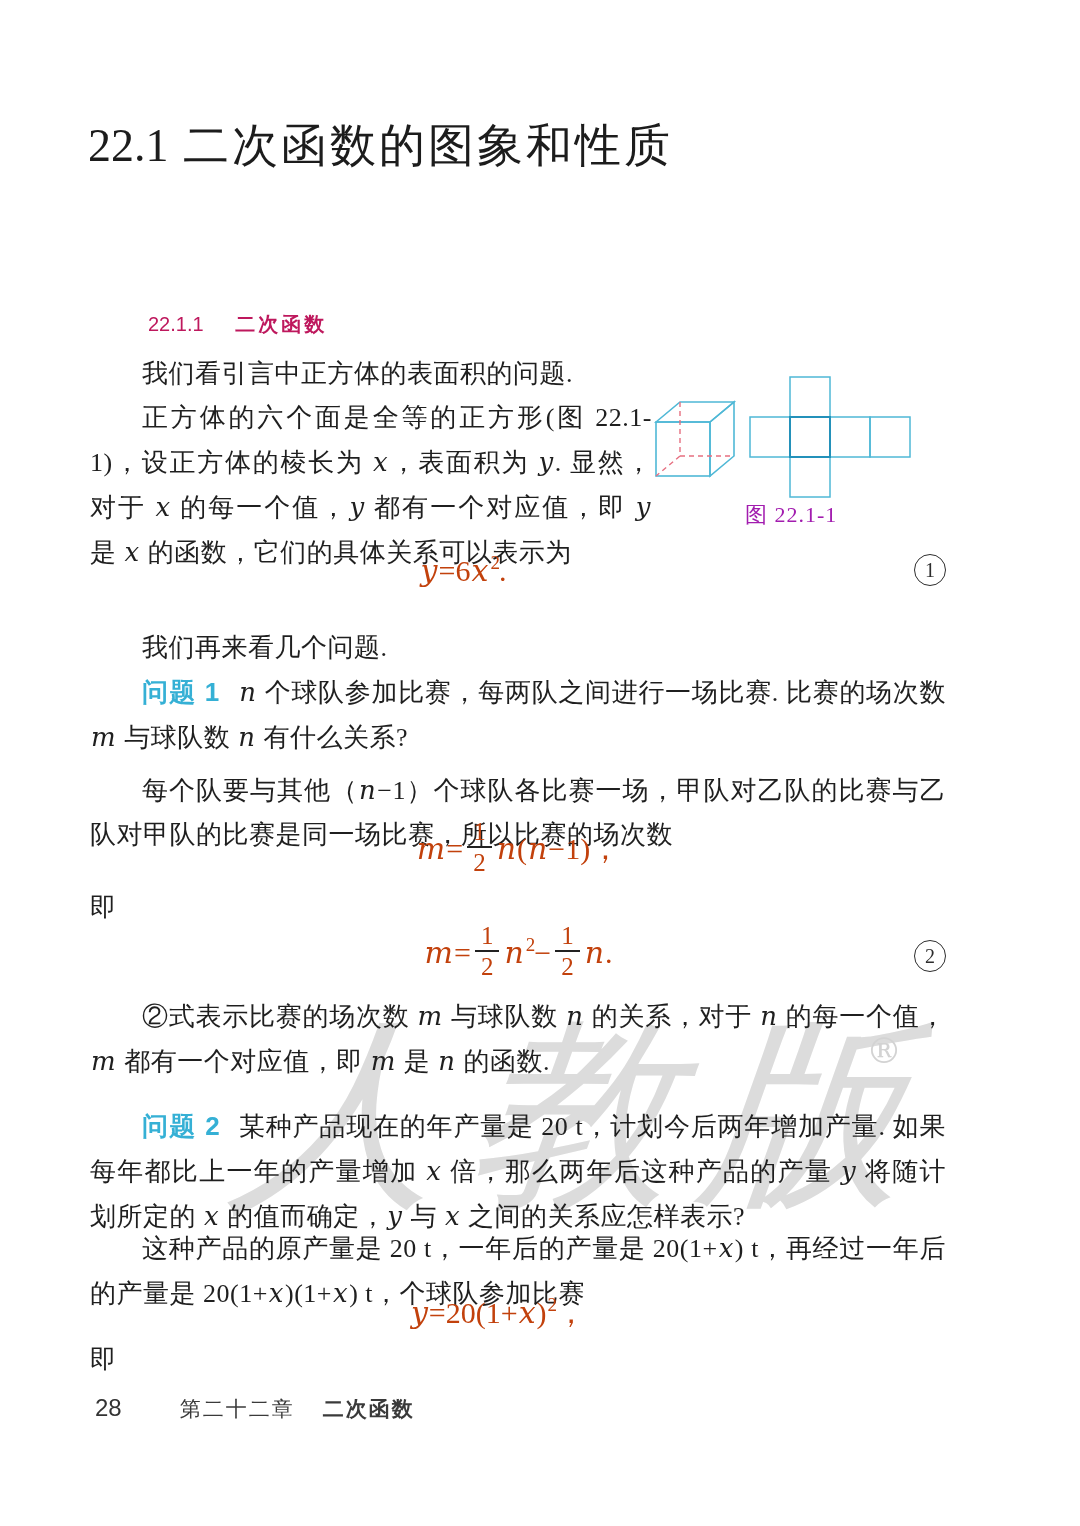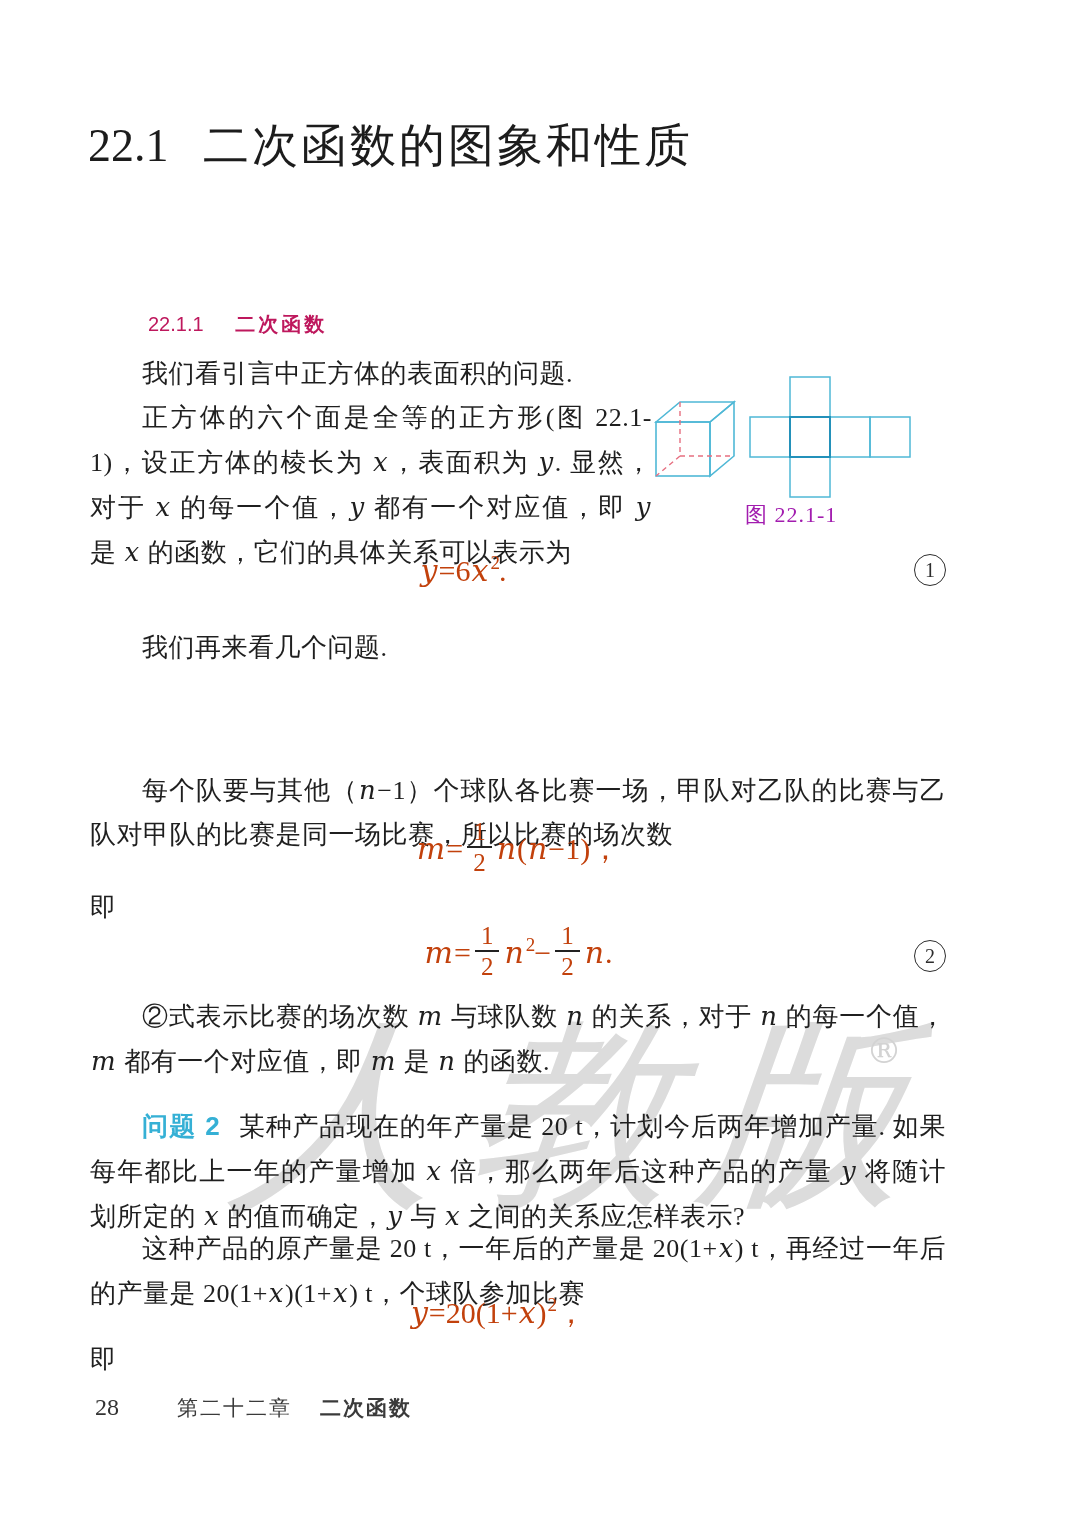--- a/index.html
+++ b/index.html
@@ -10,21 +10,21 @@
   
   .watermark{position:absolute;left:238px;top:1012px;z-index:0;font-size:205px;line-height:1;
              font-style:italic;letter-spacing:28px;color:#dcdcdc;white-space:nowrap;
              transform:skewX(-6deg);font-family:"DejaVu Serif",serif;}
   .wm-reg{position:absolute;left:866px;top:1030px;z-index:0;font-size:36px;color:#d3d3d3;
           font-family:"DejaVu Serif",serif;}
 
   
   .page-title{left:88px;top:116px;margin:0;font-weight:500;font-size:46px;line-height:60px;
               letter-spacing:3px;color:#1c1c1c;}
-  .page-title .title-num{margin-right:20px;letter-spacing:0;}
+  .page-title .title-num{letter-spacing:0;}
   .section-heading{left:140px;top:296px;margin:8px;font-family:"Liberation Sans","DejaVu Sans",sans-serif;
                    font-size:20px;line-height:40px;color:#be185d;font-weight:500;}
   .section-heading .sec-title{margin-left:26px;font-weight:700;letter-spacing:3px;}
 
   
   .body-text{left:90px;width:856px;margin:0;font-size:26px;line-height:44px;text-align:justify;
              color:#1f1f1f;letter-spacing:0.5px;}
   .indent{text-indent:2em;}
   .narrow{width:562px;}
   .mi{font-style:italic;font-family:"DejaVu Serif",serif;padding:0 1px;}
@@ -46,21 +46,21 @@
               font-size:20px;color:#2d2d2d;}
 
   
   .figure{left:648px;top:366px;width:302px;height:178px;margin:0;}
   .cube-svg{position:absolute;left:2px;top:28px;}
   .net-svg{position:absolute;left:100px;top:6px;}
   .fig-caption{position:absolute;left:97px;top:134px;font-size:22px;color:#a21caf;letter-spacing:1px;}
 
   
   .footer{left:95px;top:1394px;display:flex;align-items:baseline;color:#3a3a3a;}
-  .page-num{font-family:Liberation Serif, serif;font-size:24px;color:#333;}
+  .page-num{font-family:Liberation Sans, sans-serif;font-size:24px;color:#333;}
   .chapter{margin-left:58px;font-size:21px;font-weight:400;letter-spacing:2px;}
   .chapter-title{margin-left:28px;font-size:21px;font-weight:600;letter-spacing:2px;}
 </style>
 </head>
 <body>
 
 <div class="page">
 
   <div class="watermark">
     <span>人教版</span>
@@ -107,20 +107,23 @@
     <figcaption class="fig-caption">图 22.1-1</figcaption>
   </figure>
 
   <div class="formula-row abs" style="top:546px;height:48px;">
     <span class="formula shift-left"><span class="mi">y</span><span>=6</span><span class="mi">x</span><span class="sup">2</span><span>.</span></span>
     <span class="circle-tag">1</span>
   </div>
 
   <p class="body-text indent abs" style="top:626px;"><span>我们再来看几个问题.</span></p>
 
+  <p class="body-text indent abs" style="top:670px;">
+    <span class="problem-label">问题 1</span><span><span class="mi">n</span><span> 个球队参加比赛，每两队之间进行一场比赛. 比赛的场次数 </span><span class="mi">m</span><span> 与球队数 </span><span class="mi">n</span><span> 有什么关系?</span></span>
+  </p>
 
   <p class="body-text indent abs" style="top:742px;margin-top:26px;"><span>每个队要与其他（</span><span class="mi">n</span><span>−1）个球队各比赛一场，甲队对乙队的比赛与乙队对甲队的比赛是同一场比赛，所以比赛的场次数</span></p>
 
   <div class="formula-row abs" style="top:816px;height:72px;">
     <span class="formula"><span class="mi">m</span><span>=</span><span class="frac">
           <span class="fnum">1</span>
           <span class="fden">2</span>
         </span><span class="mi">n</span><span>(</span><span class="mi">n</span><span>−1)</span><span>，</span></span>
   </div>
 

